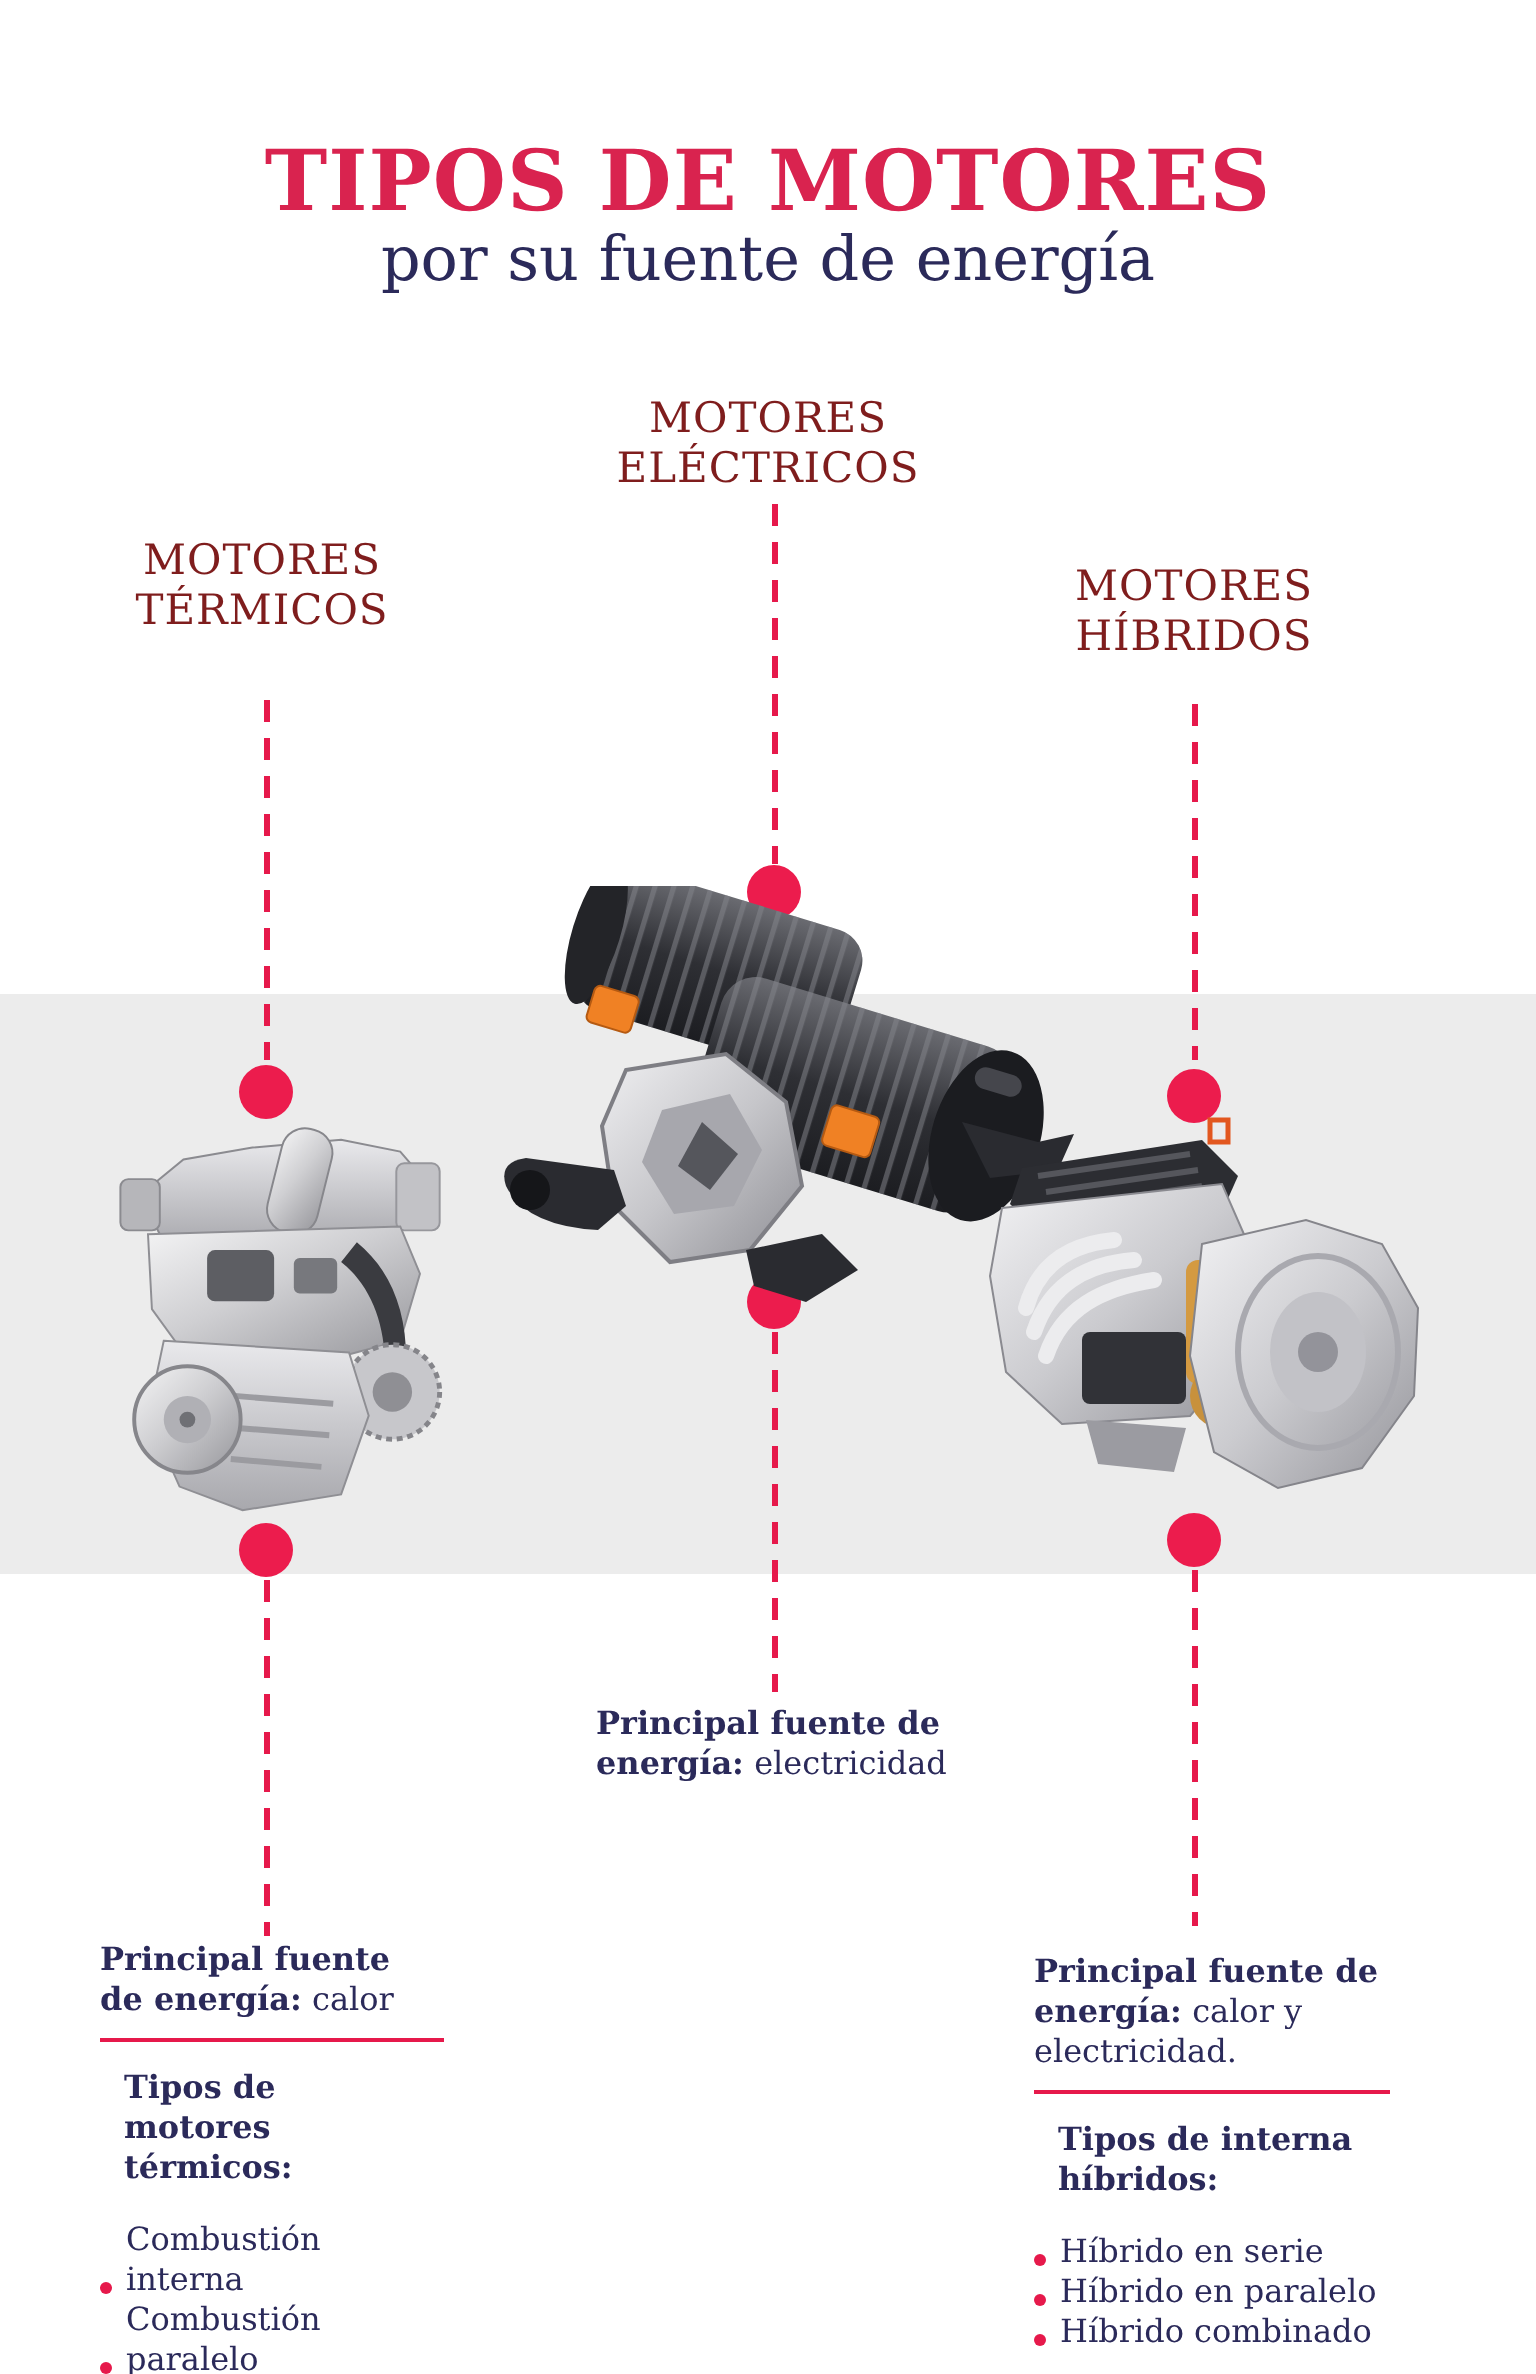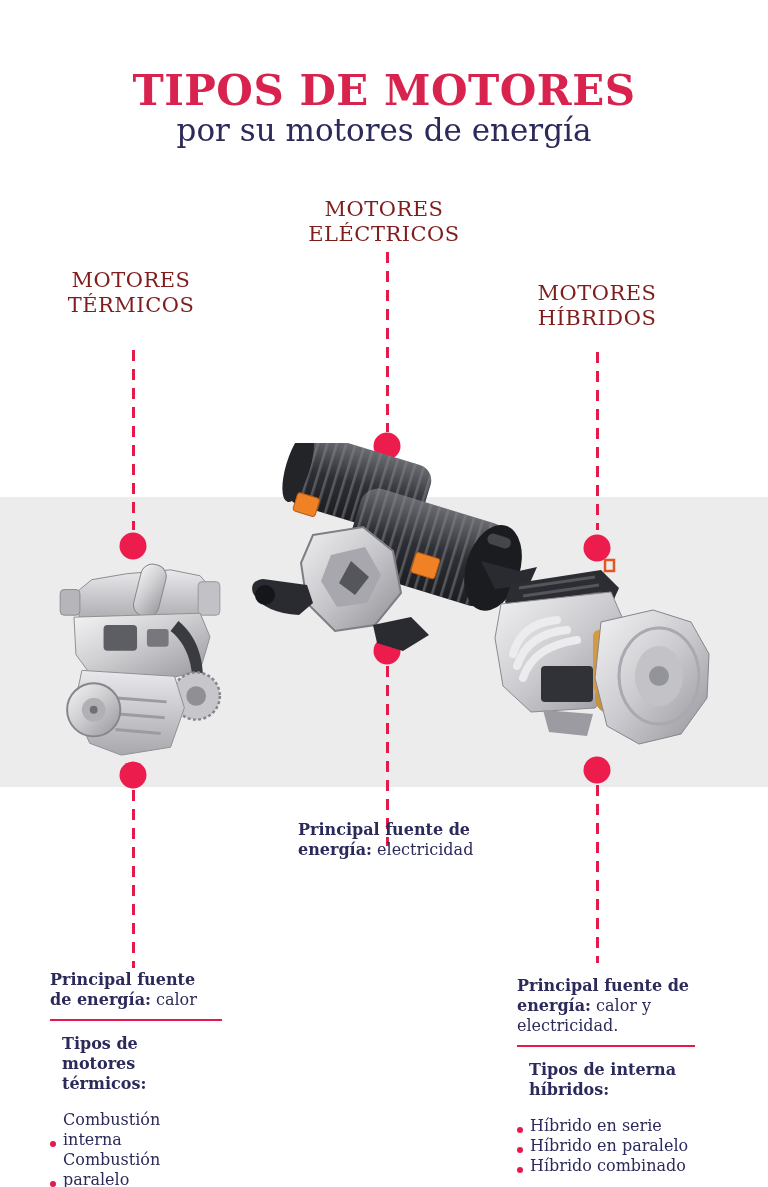--- a/index.html
+++ b/index.html
@@ -46,21 +46,21 @@
   p.source{margin:0;}
 </style>
 </head>
 <body>
 
 <div class="canvas">
 
   <div class="band"></div>
 
   <h1 class="title">TIPOS DE MOTORES</h1>
-  <div class="subtitle">por su motores de energía</div>
+  <div class="subtitle">por su fuente de energía</div>
 
   <div class="col-header hdr-center">
     <span>MOTORES</span><br>
     <span>ELÉCTRICOS</span>
   </div>
   <div class="col-header hdr-left">
     <span>MOTORES</span><br>
     <span>TÉRMICOS</span>
   </div>
   <div class="col-header hdr-right">
@@ -164,21 +164,21 @@
     <rect x="58" y="110" width="52" height="36" rx="4" fill="#313237"></rect>
     <rect x="110" y="74" width="36" height="62" rx="6" fill="#d49a41"></rect>
     <circle cx="128" cy="142" r="16" fill="#c8913c"></circle>
     <path d="M118 66 L170 54 L208 66 L226 98 L224 142 L198 178 L156 188 L124 170 L112 122 Z" fill="url(#gS2)" stroke="#85858b"></path>
     <ellipse cx="176" cy="120" rx="40" ry="48" fill="none" stroke="#a9a9af" stroke-width="3"></ellipse>
     <ellipse cx="176" cy="120" rx="24" ry="30" fill="#c2c2c7"></ellipse>
     <circle cx="176" cy="120" r="10" fill="#93939a"></circle>
     <path d="M60 154 L110 158 L104 180 L66 176 Z" fill="#9b9ba1"></path>
   </svg>
 
-  <div class="info" style="left:298px;top:820px;width:190px;">
+  <div class="info" style="left:298px;top:852px;width:190px;">
     <p class="source"><b>Principal fuente de energía:</b> <span>electricidad</span></p>
   </div>
 
   <div class="info" style="left:50px;top:970px;width:172px;">
     <p class="source"><b>Principal fuente de energía:</b> <span>calor</span></p>
     <hr class="divider">
     <p class="types-title">Tipos de motores térmicos:</p>
     <ul class="types">
       <li>
           <span class="bullet"></span>

